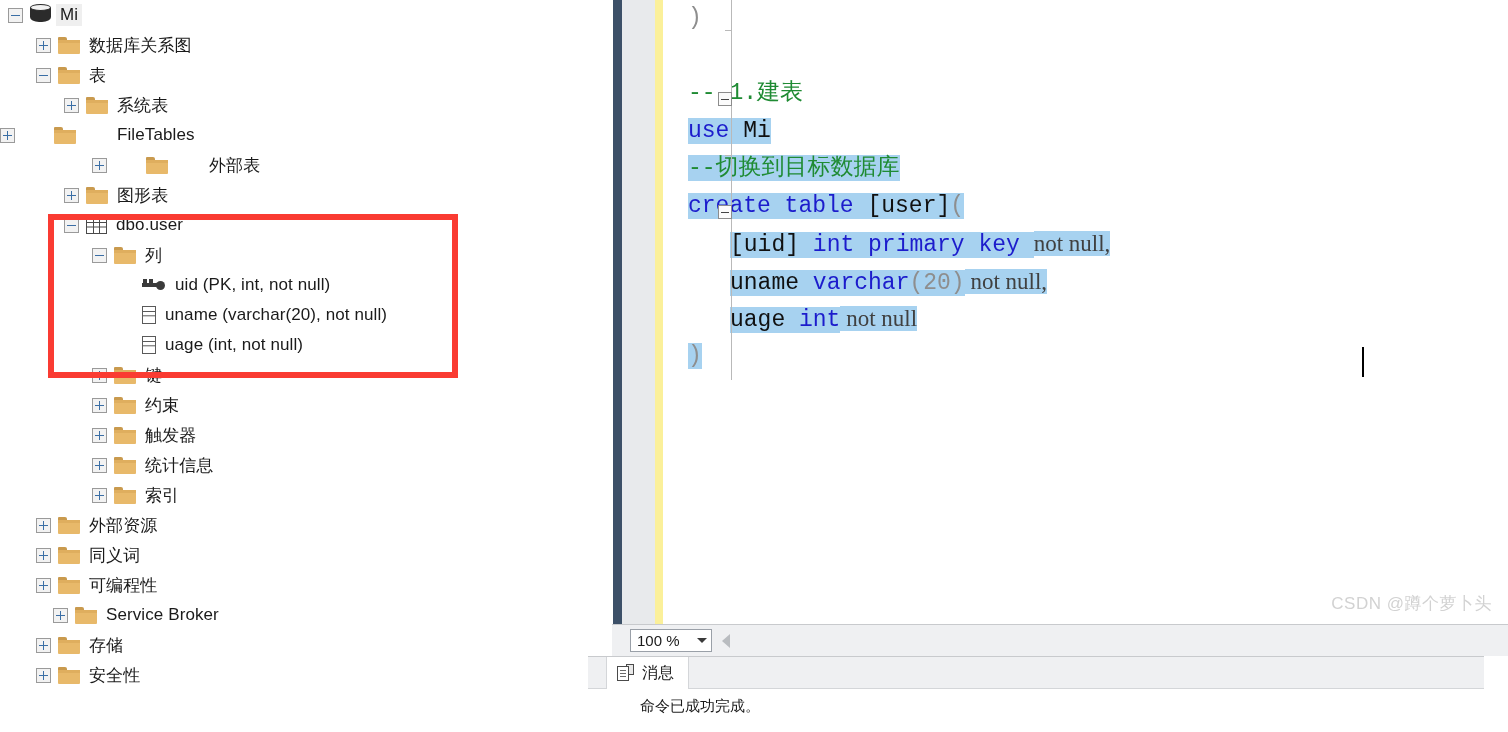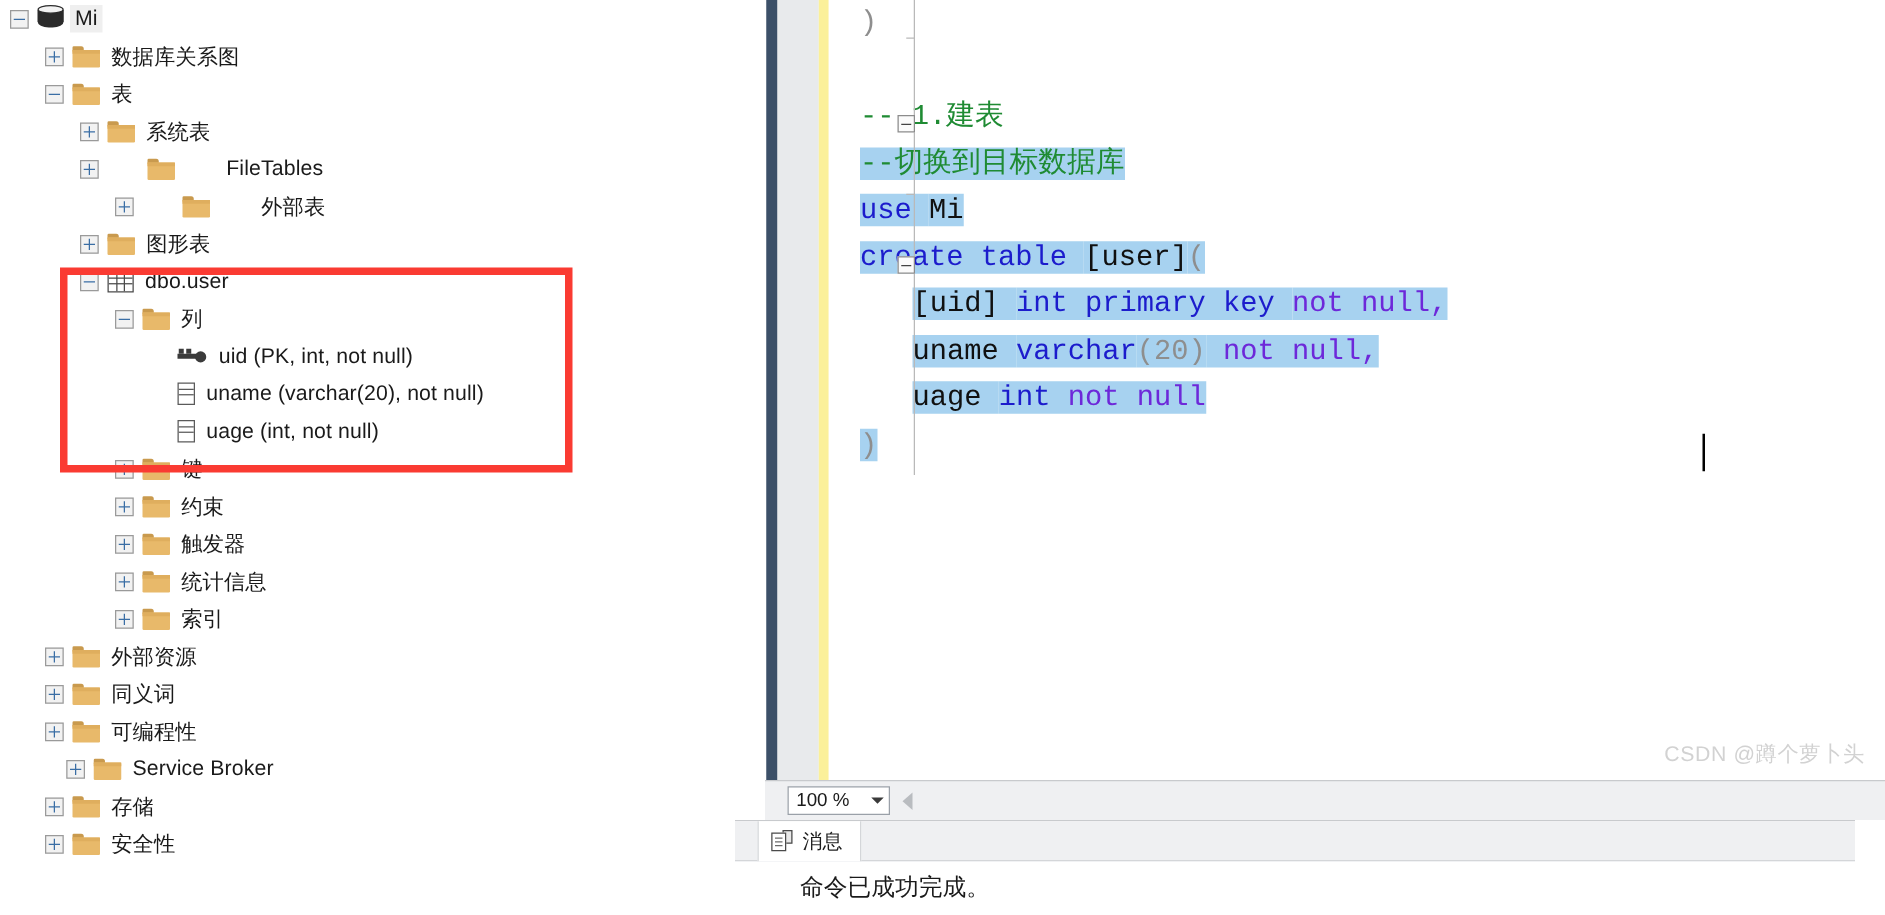--- a/index.html
+++ b/index.html
@@ -201,21 +201,21 @@
     white-space: pre;
     padding-left: 25px;
   }
   .codeline .hl {
     background: #a7d2f0;
     display: inline;
   }
   .tok-kw   { color: #1c1ccc; }
   .tok-cmt  { color: #1f8b33; }
   .tok-pln  { color: #101010; }
-  .tok-gray { color: #6d28d9; }
+  .tok-gray { color: #404040; font-family: Liberation Serif, serif; }
   .tok-paren{ color: #8e8e8e; }
 
   
   #guide {
     position: absolute;
     left: 68px; top: 0;
     width: 1px; height: 380px;
     background: #b9b9b9;
     z-index: 2;
   }
@@ -324,21 +324,21 @@
   }
   .ico-msg .pg2 {
     position: absolute; left: 9px; top: 0;
     width: 8px; height: 11px;
     border: 1.6px solid #4a4a4a;
     background: #e9e9e9;
   }
   #tab-label { font-size: 16px; color: #1a1a1a; }
   #msg-text {
     padding: 8px 0 0 52px;
-    font-size: 19px;
+    font-size: 15px;
     color: #1a1a1a;
   }
 
   #watermark {
     position: absolute;
     right: 16px; bottom: 8px;
     font-size: 17px;
     color: #d2d2d2;
     letter-spacing: .5px;
   }
@@ -374,21 +374,21 @@
         <span class="label">表</span>
       </div>
       <div class="row" style="padding-left: 64px;">
         <span class="expander plus"></span>
         <span class="ico ico-folder">
           <span class="tab"></span>
           <span class="body"></span>
         </span>
         <span class="label">系统表</span>
       </div>
-      <div class="row" style="padding-left: 64px; gap: 32px;">
+      <div class="row" style=" gap: 32px;">
         <span class="expander plus"></span>
         <span class="ico ico-folder">
           <span class="tab"></span>
           <span class="body"></span>
         </span>
         <span class="label">FileTables</span>
       </div>
       <div class="row" style="padding-left: 92px; gap: 32px;">
         <span class="expander plus"></span>
         <span class="ico ico-folder">
@@ -536,22 +536,22 @@
     <div id="code-area">
       <div id="guide"></div>
       <div class="fold" style="top:92px"></div>
       <div class="fold" style="top:205px"></div>
       <div class="tick" style="top:30px"></div>
       <div class="tick" style="top:155px"></div>
       <div id="code-lines">
           <div class="codeline" style="padding-left: 25px;"><span class="tok-paren">)</span></div>
           <div class="codeline" style="padding-left: 25px;">&nbsp;</div>
           <div class="codeline" style="padding-left: 25px;"><span class="tok-cmt">-- 1.建表</span></div>
+          <div class="codeline" style="padding-left: 25px;"><span class="tok-kw hl">use </span><span class="tok-pln hl">Mi</span></div>
           <div class="codeline" style="padding-left: 25px;"><span class="tok-cmt hl">--切换到目标数据库</span></div>
-          <div class="codeline" style="padding-left: 25px;"><span class="tok-kw hl">use </span><span class="tok-pln hl">Mi</span></div>
           <div class="codeline" style="padding-left: 25px;"><span class="tok-kw hl">create table </span><span class="tok-pln hl">[user]</span><span class="tok-paren hl">(</span></div>
           <div class="codeline" style="padding-left: 67px;"><span class="tok-pln hl">[uid] </span><span class="tok-kw hl">int primary key </span><span class="tok-gray hl">not null,</span></div>
           <div class="codeline" style="padding-left: 67px;"><span class="tok-pln hl">uname </span><span class="tok-kw hl">varchar</span><span class="tok-paren hl">(20)</span><span class="tok-gray hl"> not null,</span></div>
           <div class="codeline" style="padding-left: 67px;"><span class="tok-pln hl">uage </span><span class="tok-kw hl">int</span><span class="tok-gray hl"> not null</span></div>
           <div class="codeline" style="padding-left: 25px;"><span class="tok-paren hl">)</span></div>
         </div>
       <div id="caret"></div>
     </div>
   </div>
 

